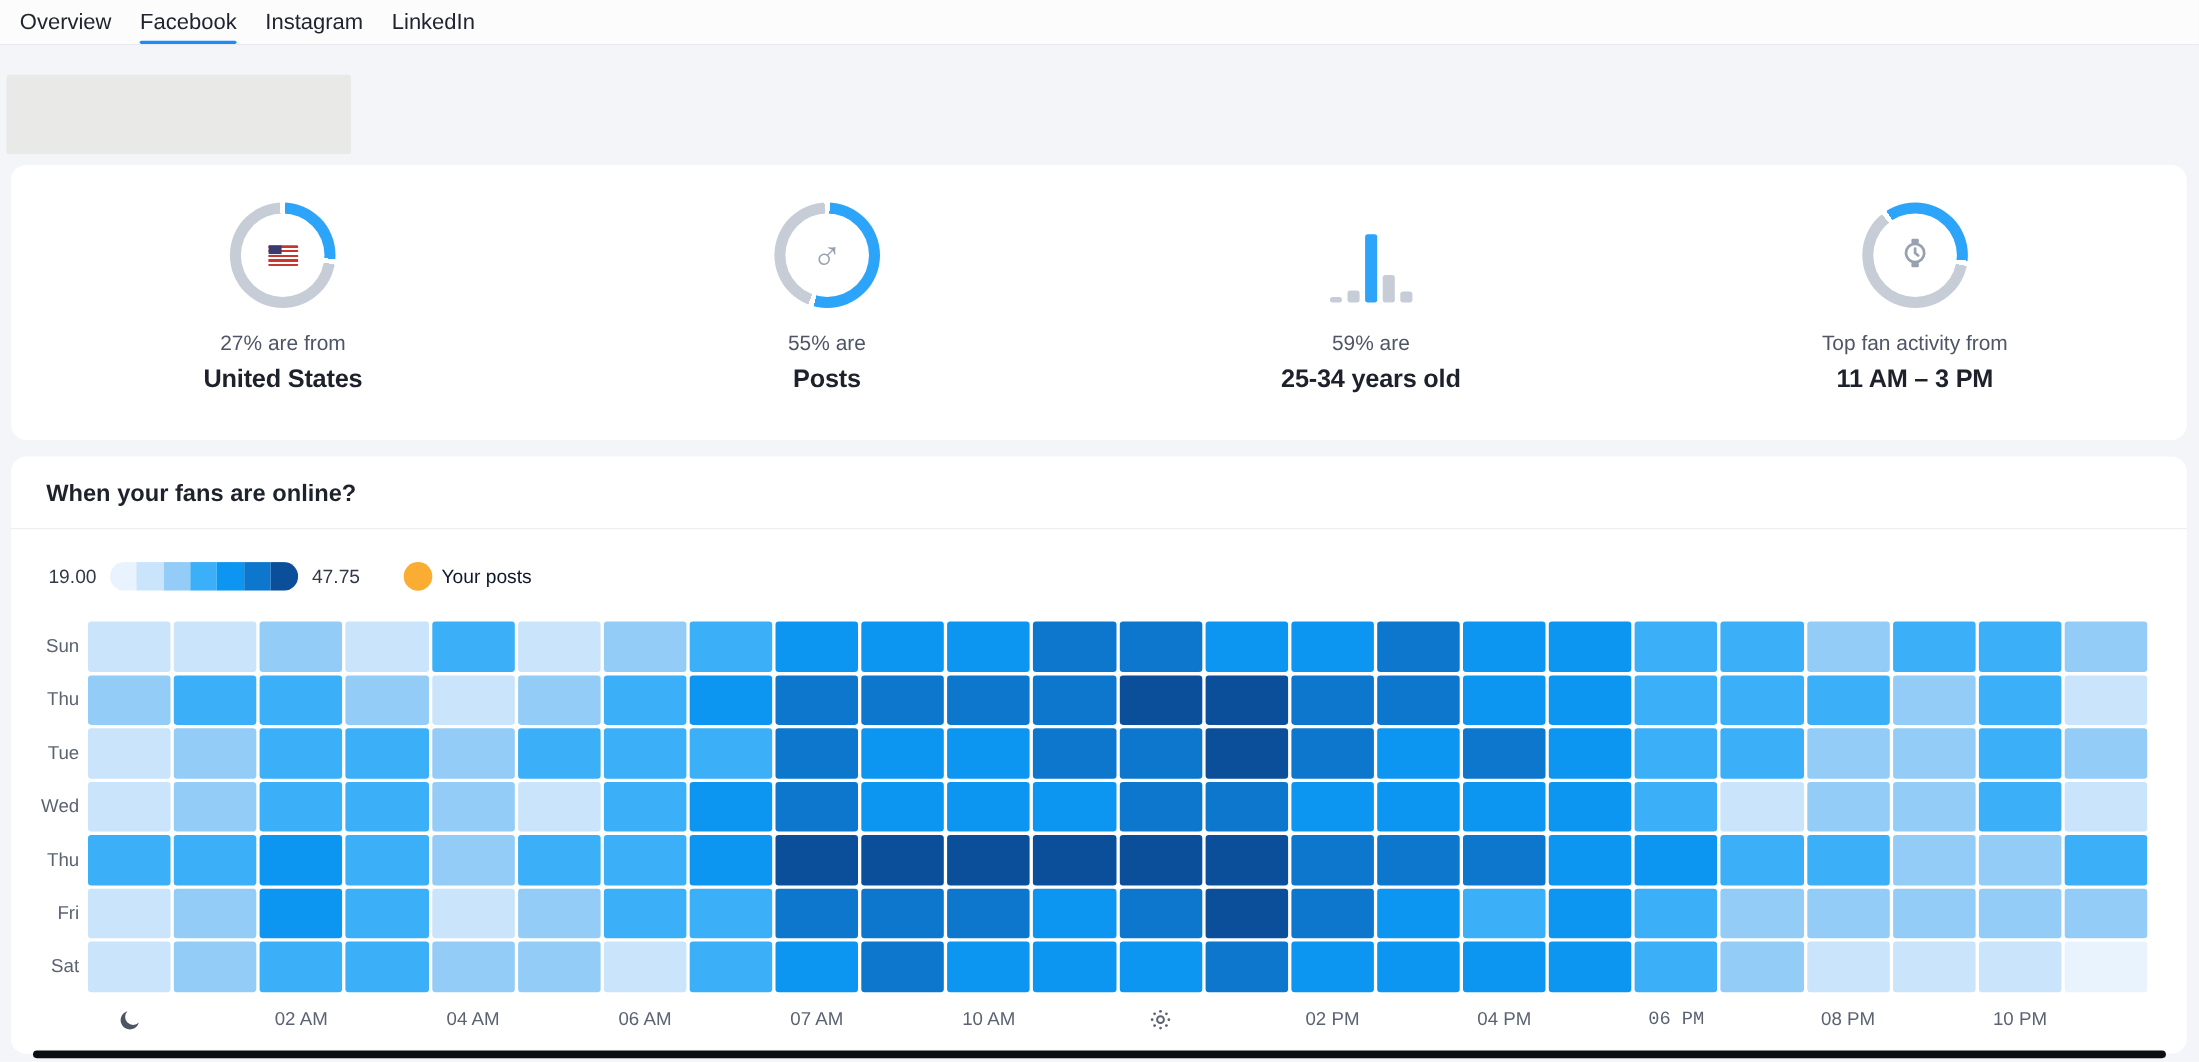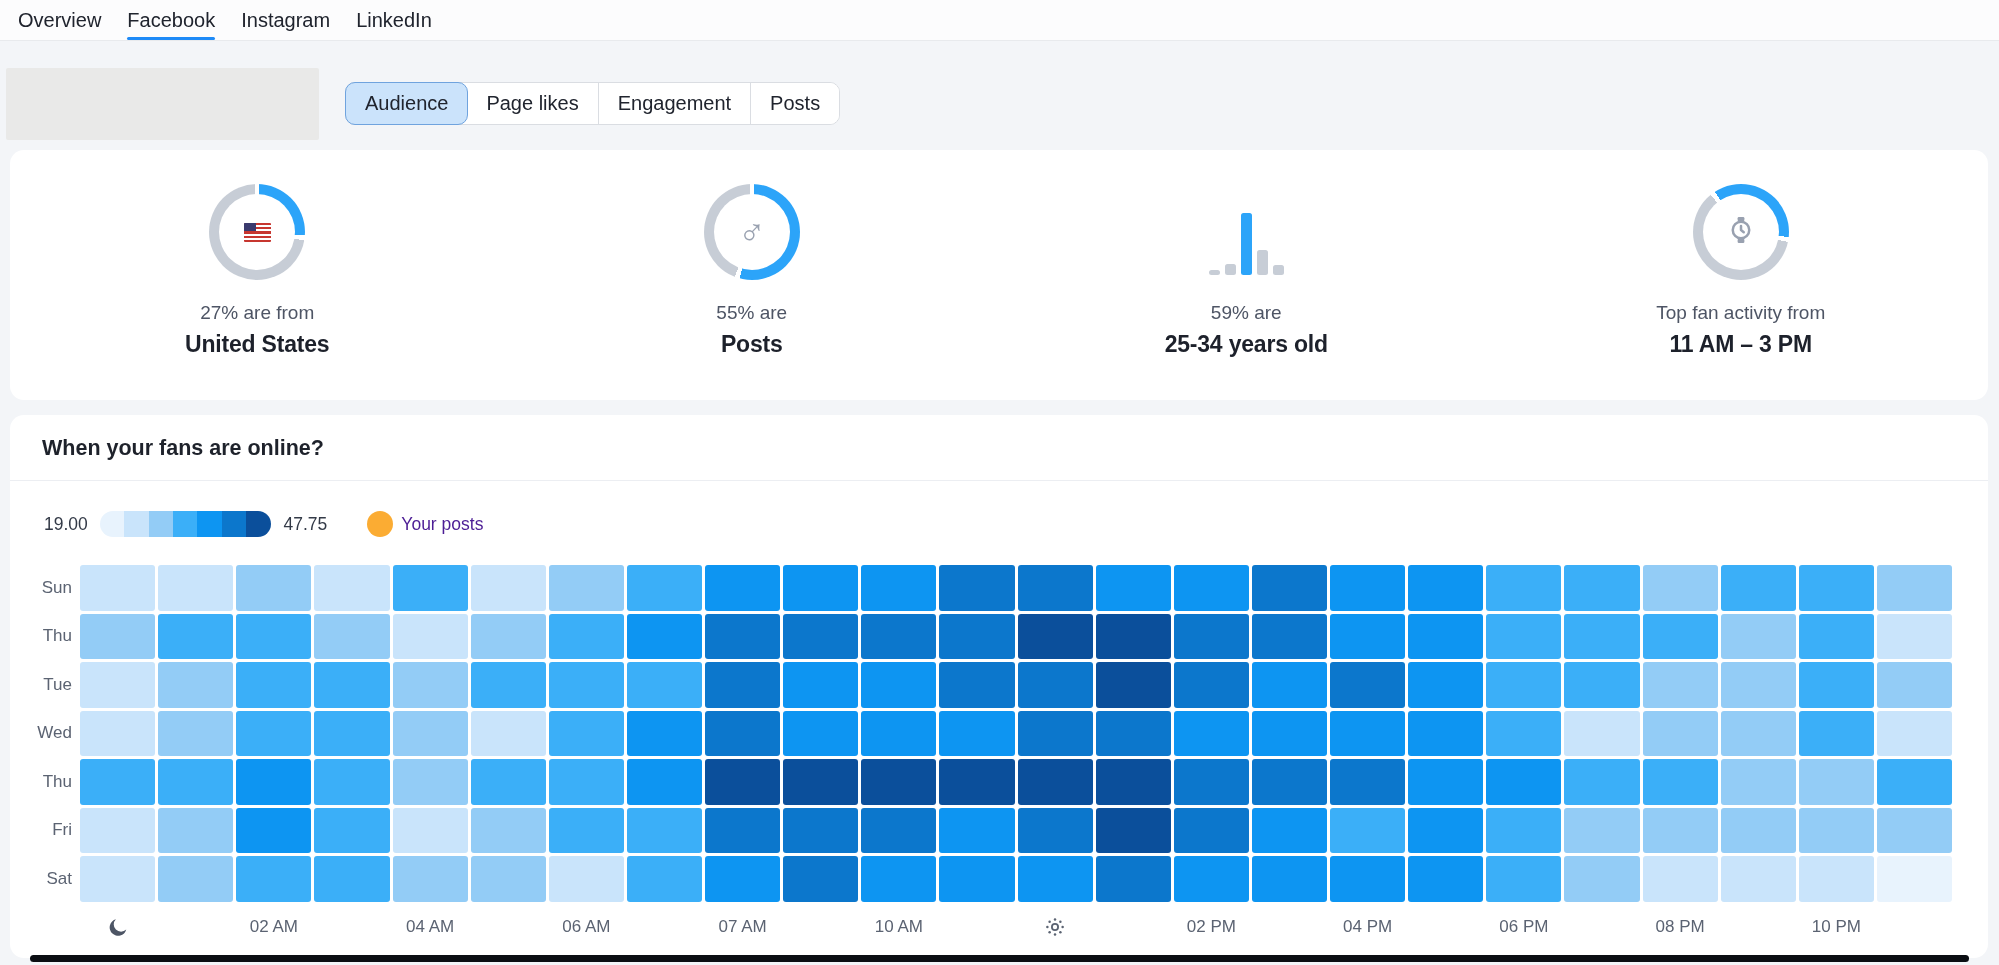--- a/index.html
+++ b/index.html
@@ -56,21 +56,21 @@
   .heat-controls { position:absolute; right:40px; top:0; height:66px; display:flex; align-items:center; gap:15px; }
   .range-label { font-size:19px; color:#525A6B; cursor:pointer; }
   .vdiv { width:1px; height:24px; background:#D6DAE0; }
   .export-btn { background:none; border:none; cursor:pointer; display:flex; align-items:center; }
 
   .legend { position:absolute; left:34px; top:96px; height:26px; display:flex; align-items:center; }
   .legend-num { font-size:17.5px; color:#333A47; }
   .swatches { display:flex; margin:0 13px 0 12px; border-radius:13px; overflow:hidden; }
   .swatch { width:24.4px; height:26px; }
   .posts-dot { width:26px; height:26px; border-radius:50%; margin:0 8px 0 40px; }
-  .posts-label { font-size:17.5px; color:#4c1d95; }
+  .posts-label { font-size:17.5px; color:#0f172a; }
 
   .days { position:absolute; left:0; top:150px; width:62px; display:flex; flex-direction:column; gap:3px; }
   .days div { height:45.5px; display:flex; align-items:center; justify-content:flex-end;
               font-size:17px; color:#5B6372; }
   .hgrid { position:absolute; left:70px; top:150px; width:1872px; display:grid;
            grid-template-columns:repeat(24, 1fr); grid-auto-rows:45.5px; gap:3px; }
   .cell { border-radius:3px; }
   .axis { position:absolute; left:70px; top:497px; width:1872px; height:30px; }
   .axis .tick { position:absolute; top:0; transform:translateX(-50%); height:30px;
                 display:flex; align-items:center; font-size:17px; color:#5B6372; }
@@ -85,26 +85,20 @@
 
   <header class="topnav" id="topnav">
       <span class="navitem">Overview</span>
       <span class="navitem active">Facebook</span>
       <span class="navitem">Instagram</span>
       <span class="navitem">LinkedIn</span>
     </header>
 
   <div class="redacted"></div>
 
-  <div class="segmented" id="segtabs">
-      <span class="seg selected">Audience</span>
-      <span class="seg">Page likes</span>
-      <span class="seg">Engagement</span>
-      <span class="seg">Posts</span>
-    </div>
 
   <section class="stats-card" id="statscard">
       <div class="stat">
         <div class="viz">
           <div class="donut" style="background: conic-gradient(rgb(255, 255, 255) 0deg, rgb(255, 255, 255) 3deg, rgb(44, 164, 249) 3deg, rgb(44, 164, 249) 94.2deg, rgb(255, 255, 255) 94.2deg, rgb(255, 255, 255) 100.2deg, rgb(199, 205, 214) 100.2deg, rgb(199, 205, 214) 357deg, rgb(255, 255, 255) 357deg, rgb(255, 255, 255) 360deg);">
             <div class="donut-hole"></div>
             <div class="donut-icon">
               <div class="flag"></div>
             </div>
           </div>
@@ -375,20 +369,20 @@
             <circle cx="12.00" cy="19.60" r="1.25" fill="#5B6372"></circle>
             <circle cx="6.63" cy="17.37" r="1.25" fill="#5B6372"></circle>
             <circle cx="4.40" cy="12.00" r="1.25" fill="#5B6372"></circle>
             <circle cx="6.63" cy="6.63" r="1.25" fill="#5B6372"></circle>
             <circle cx="12.00" cy="4.40" r="1.25" fill="#5B6372"></circle>
             <circle cx="17.37" cy="6.63" r="1.25" fill="#5B6372"></circle>
           </svg>
         </span>
         <span class="tick" style="left: 1131.35px;">02 PM</span>
         <span class="tick" style="left: 1287.6px;">04 PM</span>
-        <span class="tick" style="left: 1443.85px;">06 PM</span>
+        <span class="tick" style="left: 1443.85px; font-family: Liberation Mono, monospace;">06 PM</span>
         <span class="tick" style="left: 1600.1px;">08 PM</span>
         <span class="tick" style="left: 1756.35px;">10 PM</span>
       </div>
   </section>
 
   <div class="bottom-bar"></div>
 </div>
 
 </body></html>

